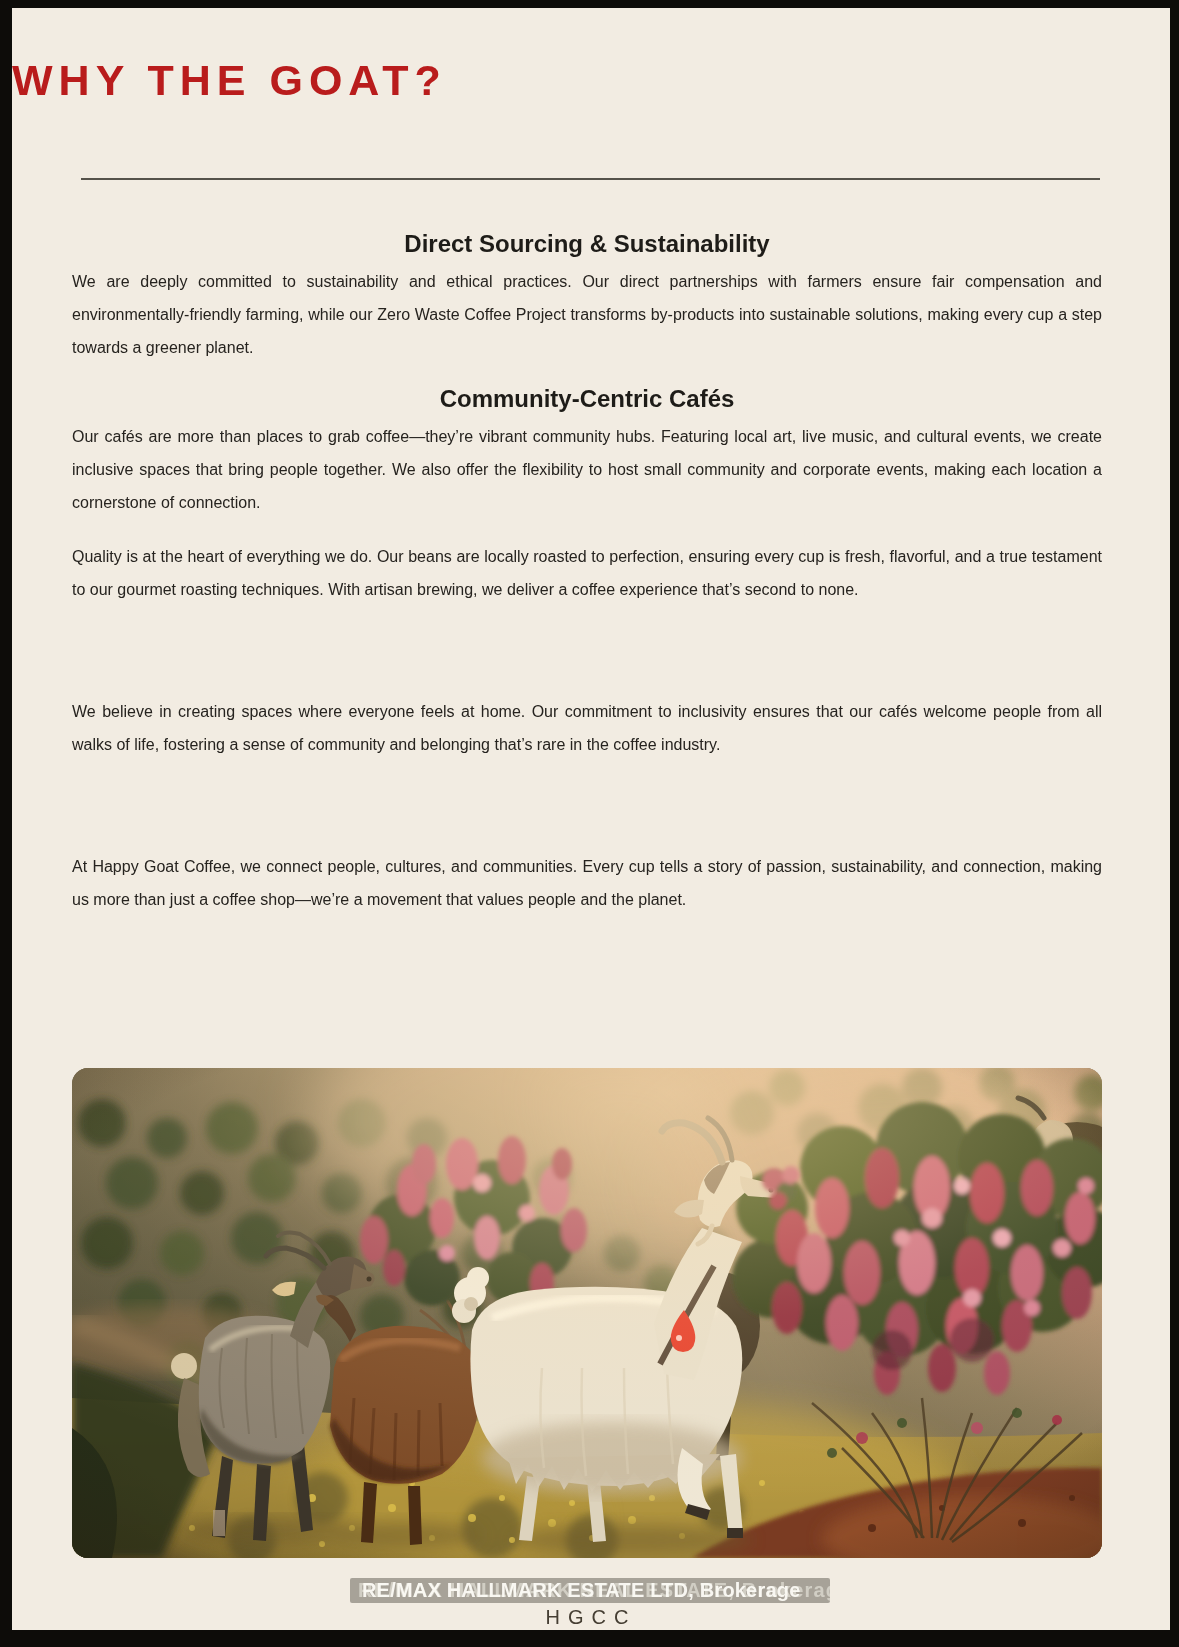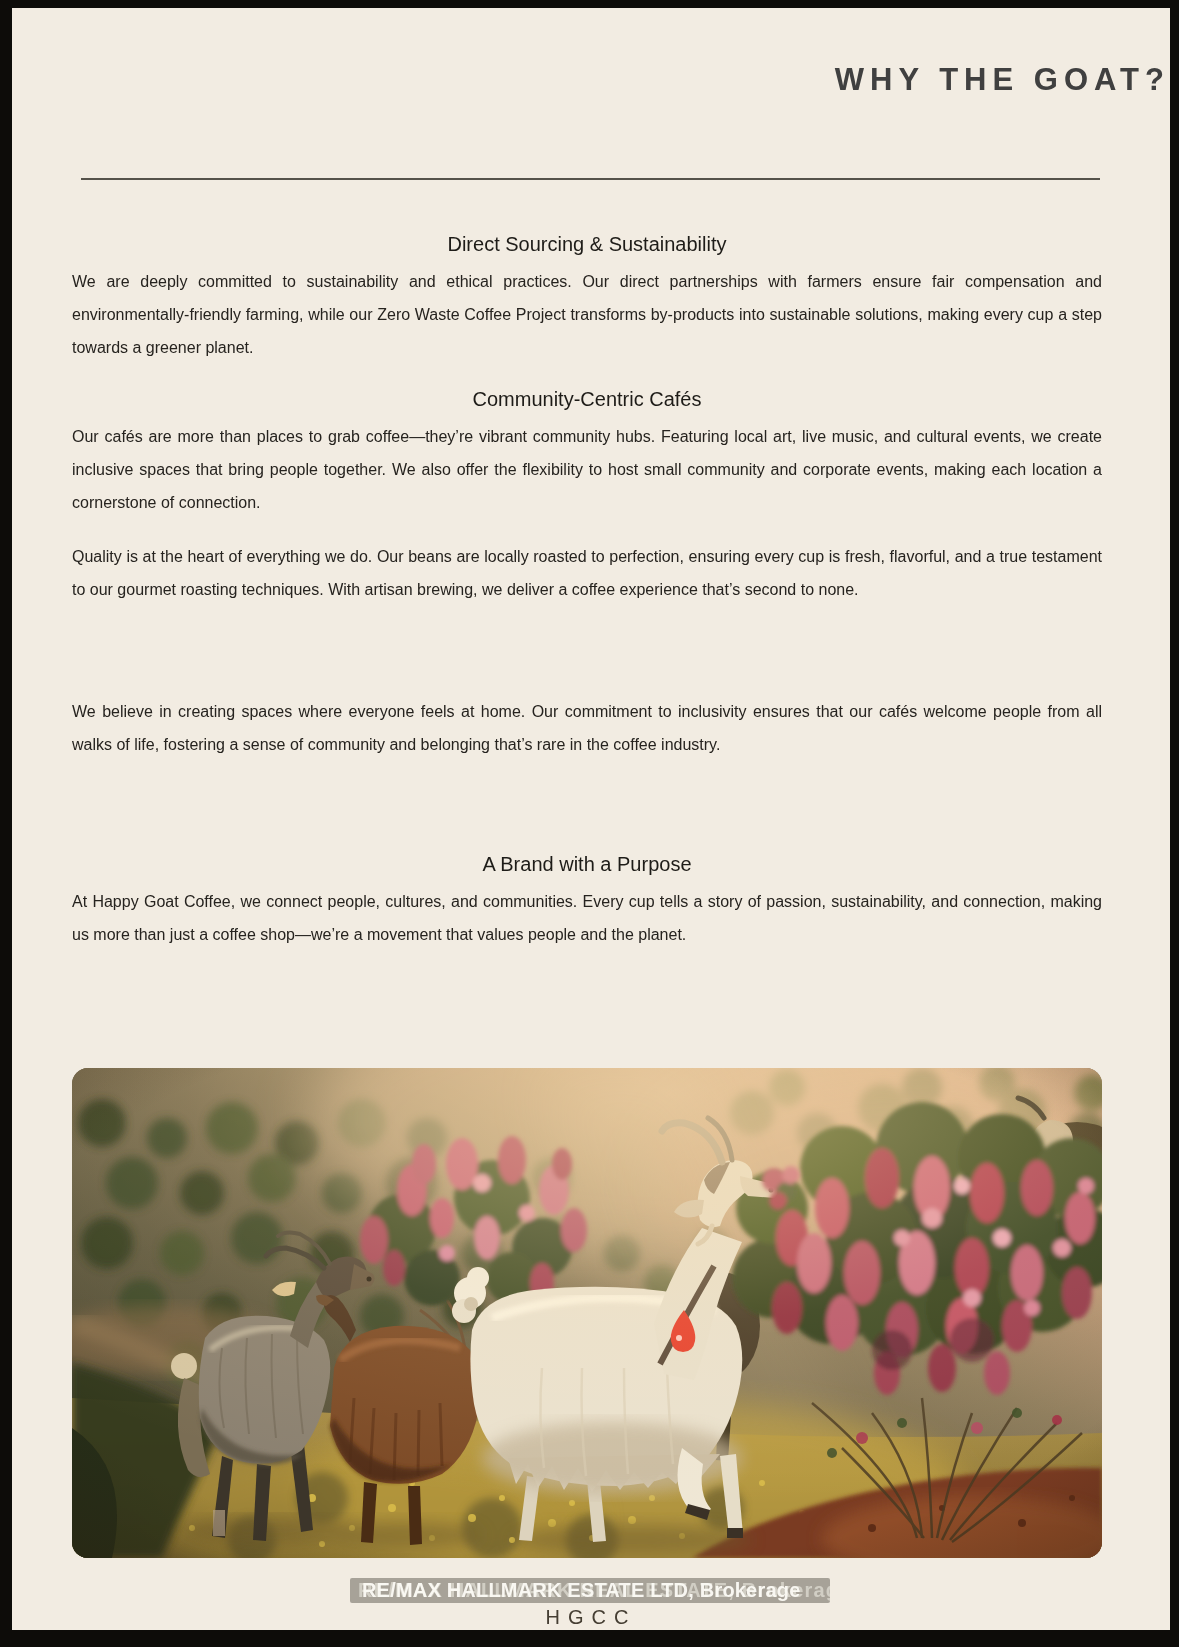--- a/index.html
+++ b/index.html
@@ -8,30 +8,30 @@
     background:#0d0c09;
     position:relative;overflow:hidden;
     font-family:"Liberation Sans","DejaVu Sans",sans-serif;
   }
   .page{
     position:absolute;left:12px;top:8px;width:1158px;height:1622px;
     background:#f2ece2;
   }
   .title{
     position:absolute;top:44px;left:0;width:100%;margin:0;
-    text-align:right;font-size:31px;font-weight:700;letter-spacing:6px;
-    color:#404040;line-height:56px;
+    text-align:left;font-size:43px;font-weight:700;letter-spacing:6px;
+    color:#b91c1c;line-height:56px;
   }
   .divider{
     position:absolute;top:170px;left:69px;width:1019px;height:2px;
     background:#55524a;
   }
   .sec{position:absolute;left:60px;width:1030px;}
   .sec h2{
-    margin:0 0 7px 0;text-align:center;font-size:20px;font-weight:400;
+    margin:0 0 7px 0;text-align:center;font-size:24px;font-weight:700;
     color:#1e1c18;line-height:28px;
   }
   .sec p{
     margin:0;font-size:16px;line-height:33px;text-align:justify;
     color:#26231f;
   }
   .photo{
     position:absolute;left:60px;top:1060px;width:1030px;height:490px;
     margin:0;border-radius:16px;overflow:hidden;background:#6b5f48;
   }
@@ -72,21 +72,20 @@
 
   <section class="sec" style="top:532px">
     <p>Quality is at the heart of everything we do. Our beans are locally roasted to perfection, ensuring every cup is fresh, flavorful, and a true testament to our gourmet roasting techniques. With artisan brewing, we deliver a coffee experience that’s second to none.</p>
   </section>
 
   <section class="sec" style="top:687px">
     <p>We believe in creating spaces where everyone feels at home. Our commitment to inclusivity ensures that our cafés welcome people from all walks of life, fostering a sense of community and belonging that’s rare in the coffee industry.</p>
   </section>
 
   <section class="sec" style="top:842px">
-    <h2>A Brand with a Purpose</h2>
     <p>At Happy Goat Coffee, we connect people, cultures, and communities. Every cup tells a story of passion, sustainability, and connection, making us more than just a coffee shop—we’re a movement that values people and the planet.</p>
   </section>
 
   <figure class="photo">
     <svg viewBox="0 0 1030 490" preserveAspectRatio="xMidYMid slice" xmlns="http://www.w3.org/2000/svg">
       <defs>
         <linearGradient id="bgG" x1="0" y1="1" x2="1" y2="0">
           <stop offset="0" stop-color="#43402c"></stop>
           <stop offset="0.35" stop-color="#5f5940"></stop>
           <stop offset="0.62" stop-color="#8d7c5c"></stop>

